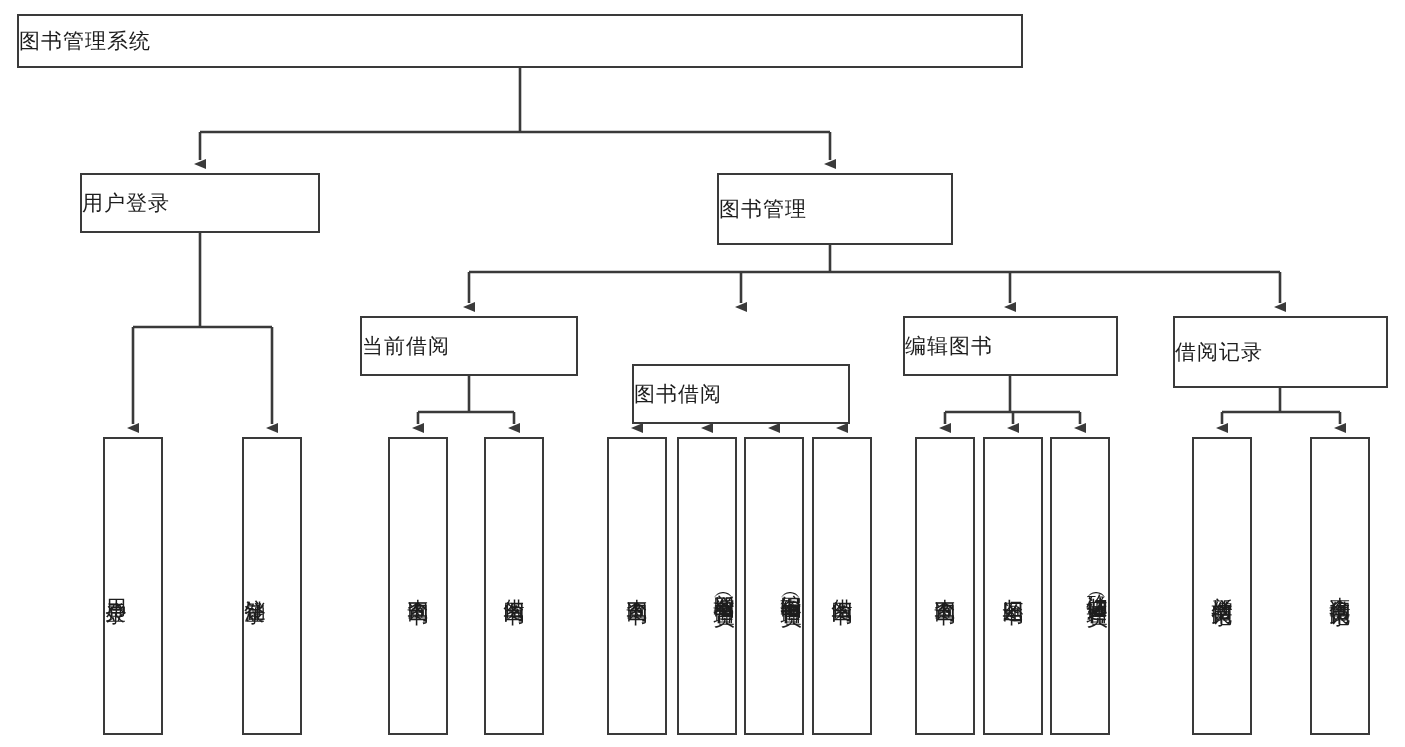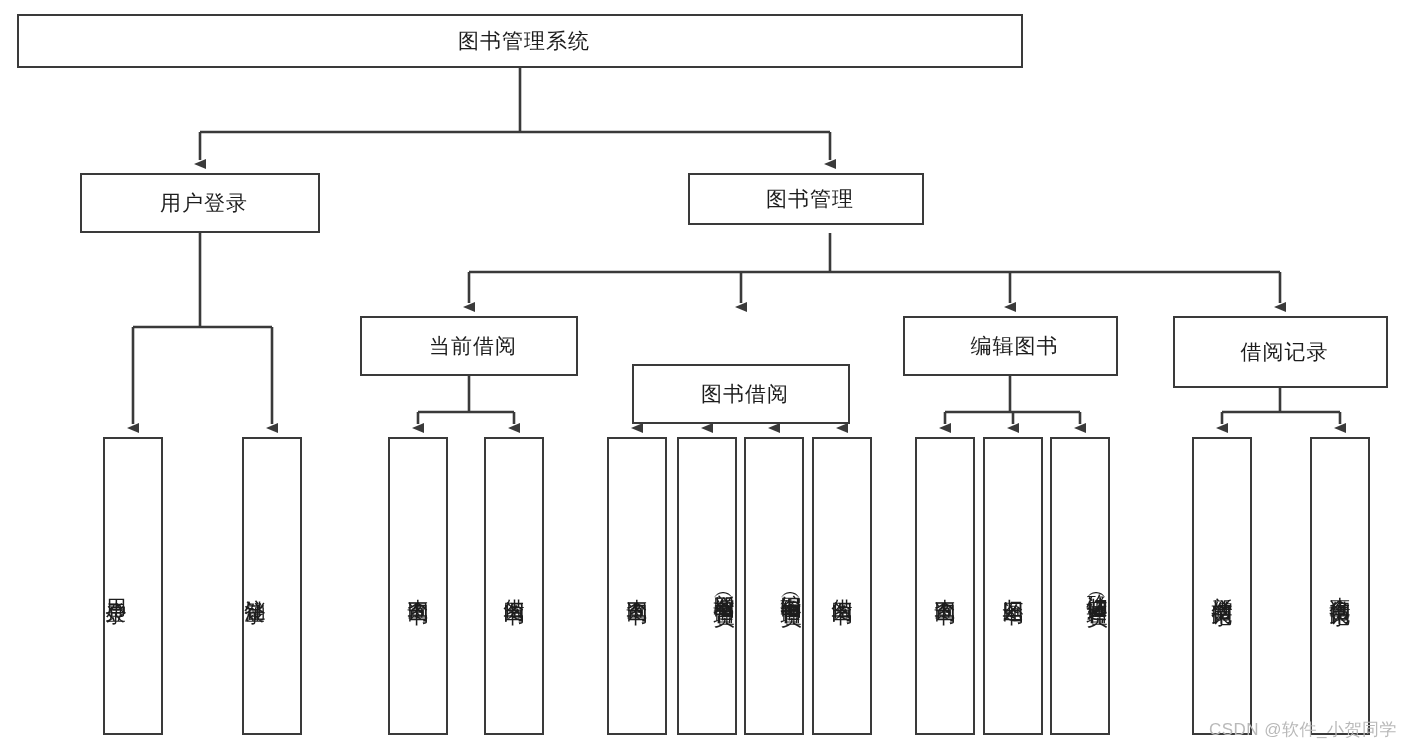--- a/index.html
+++ b/index.html
@@ -26,23 +26,21 @@
     width: 1405px;
     height: 747px;
   }
   .node {
     position: absolute;
     box-sizing: border-box;
     border: 2px solid #3a3a3a;
     background: #ffffff;
     display: flex;
     align-items: center;
-    justify-content: center;
     color: #1d1d1d;
-    padding-left: 8px;
   }
   .node.horizontal {
     font-size: 21px;
     letter-spacing: 1px;
   }
   .node.vertical {
     writing-mode: vertical-rl;
     text-orientation: upright;
     font-size: 21px;
     letter-spacing: 2px;
@@ -120,21 +118,21 @@
     </g>
   </svg>
 
   <div id="nodes-layer">
       <div class="node horizontal" style="left: 17px; top: 14px; width: 1006px; height: 54px;">
         <span>图书管理系统</span>
       </div>
       <div class="node horizontal" style="left: 80px; top: 173px; width: 240px; height: 60px;">
         <span>用户登录</span>
       </div>
-      <div class="node horizontal" style="left: 688px; top: 173px; width: 236px; height: 52px;">
+      <div class="node horizontal" style="left: 717px; top: 173px; width: 236px; height: 72px;">
         <span>图书管理</span>
       </div>
       <div class="node horizontal" style="left: 360px; top: 316px; width: 218px; height: 60px;">
         <span>当前借阅</span>
       </div>
       <div class="node horizontal" style="left: 632px; top: 316px; width: 218px; height: 60px; margin-top: 48px;">
         <span>图书借阅</span>
       </div>
       <div class="node horizontal" style="left: 903px; top: 316px; width: 215px; height: 60px;">
         <span>编辑图书</span>
@@ -176,14 +174,13 @@
         <span class="vtext">确认归还（管理员）</span>
       </div>
       <div class="node vertical" style="left: 1192px; top: 437px; width: 60px; height: 298px; align-items: center; justify-content: center;">
         <span class="vtext">新增借阅记录</span>
       </div>
       <div class="node vertical" style="left: 1310px; top: 437px; width: 60px; height: 298px; align-items: center; justify-content: center;">
         <span class="vtext">查询借阅记录</span>
       </div>
     </div>
 
-  <div id="watermark">CSDN @软件_小贺同学</div>
 </div>
 
 </body></html>

